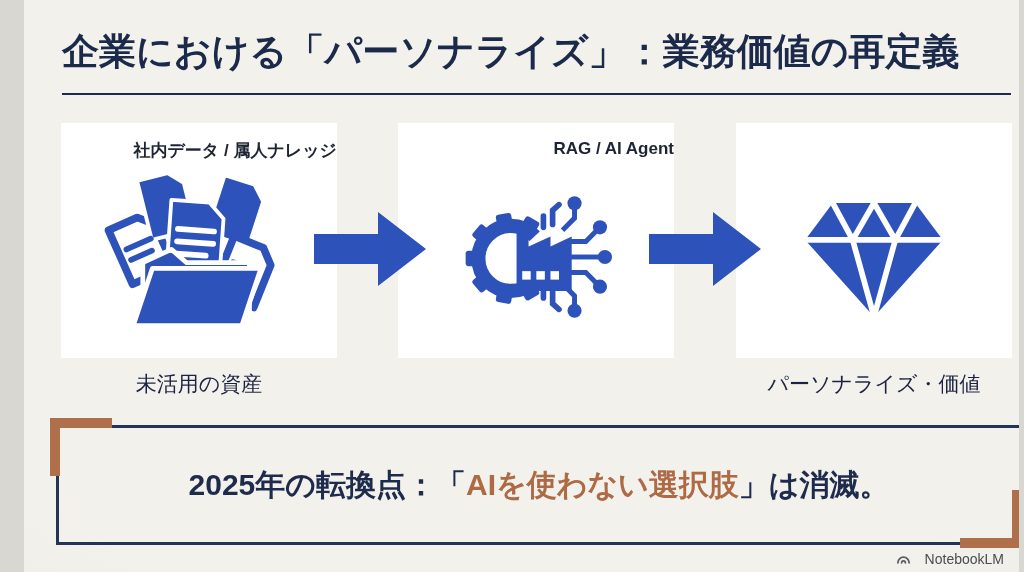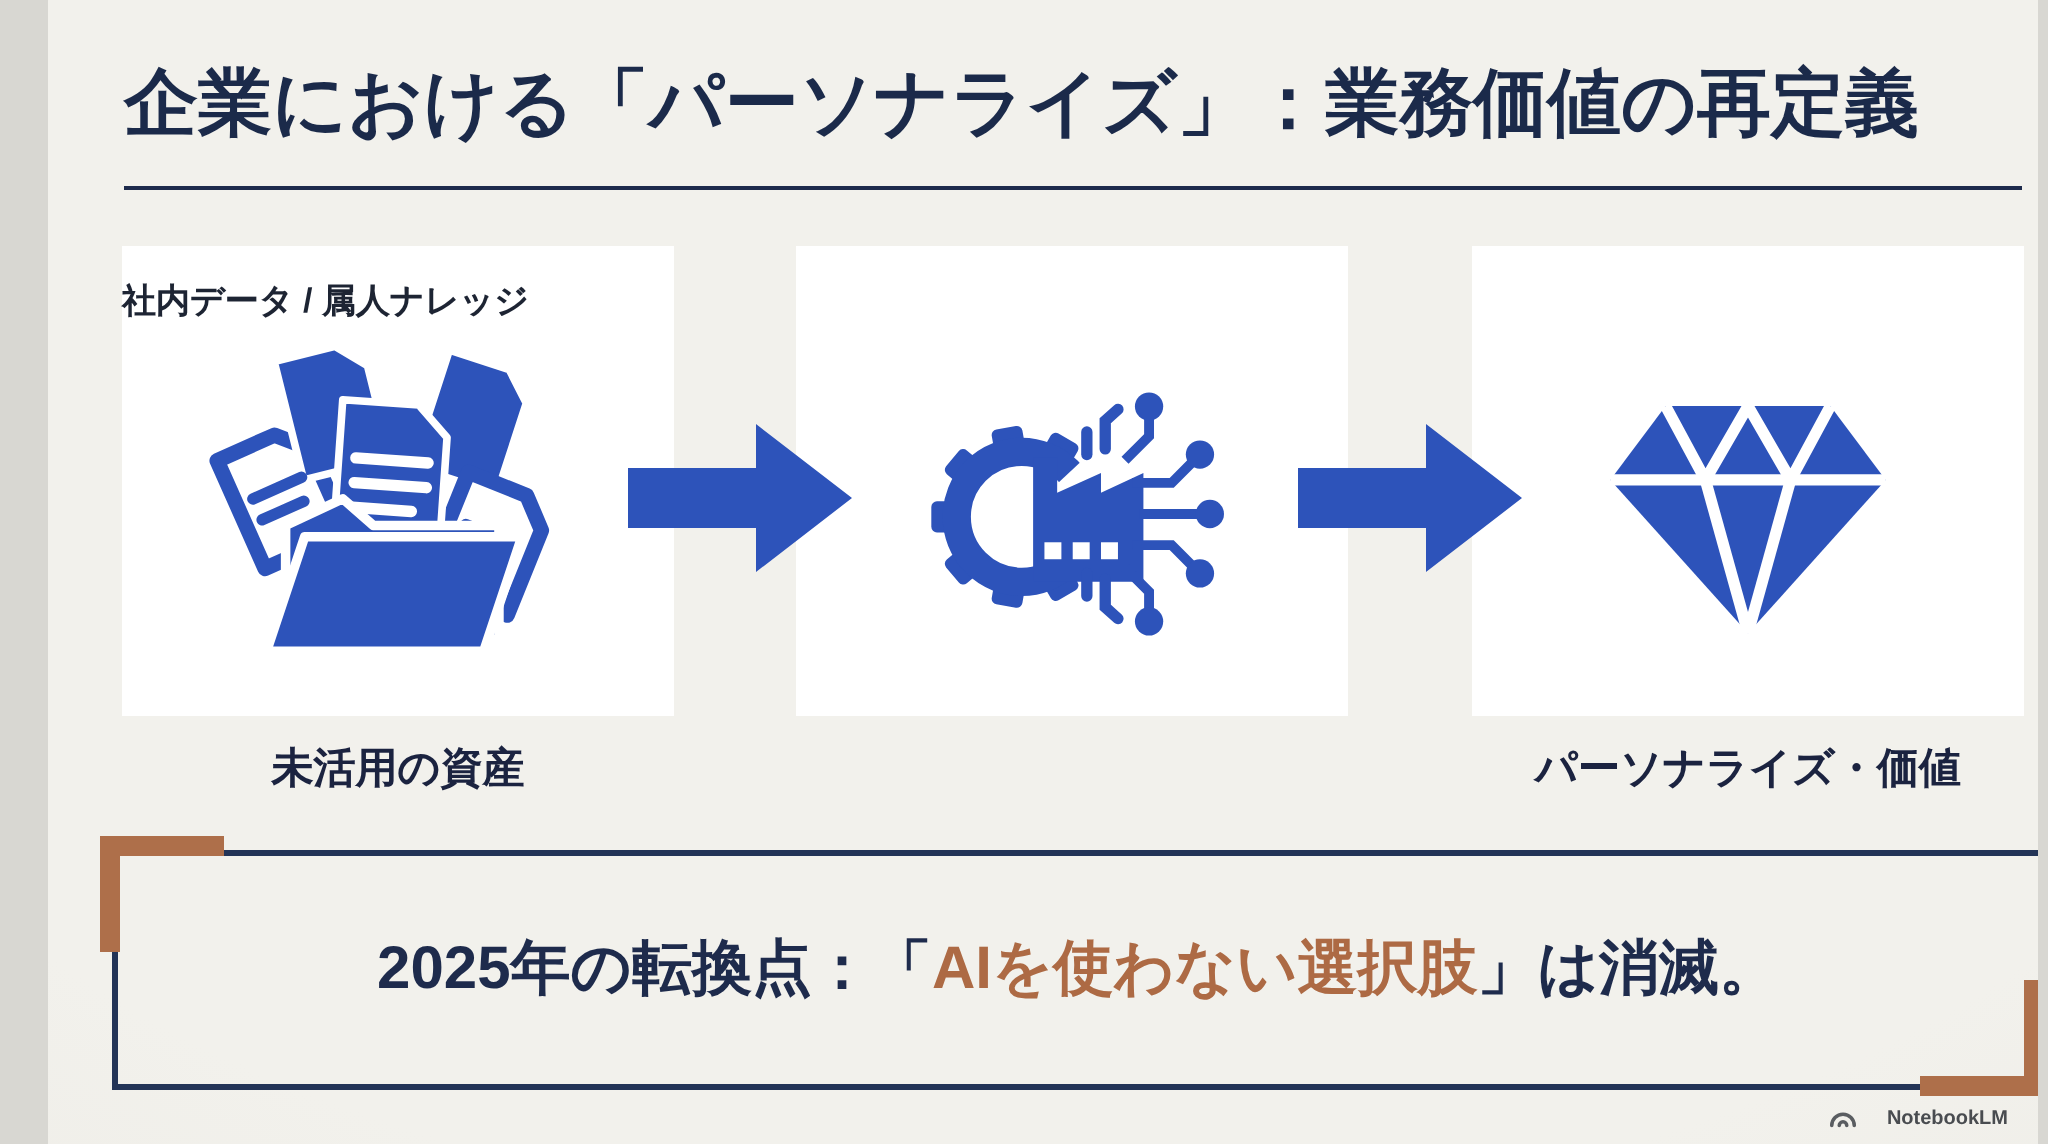--- a/index.html
+++ b/index.html
@@ -16,49 +16,49 @@
     white-space:nowrap;
   }
   .title-rule {
     position:absolute; left:38px; top:93px; width:949px; height:2px;
     background:#1e2b4c;
   }
   .step-box {
     position:absolute; top:123px; width:276px; height:235px; background:#ffffff;
   }
   .step-box .step-label {
-    position:absolute; top:16px; left:0; width:100%; text-align:left;
+    position:absolute; top:16px; left:0; width:100%; text-align:right;
     font-size:17px; font-weight:bold; color:#1d2433; white-space:nowrap;
   }
   .icon-wrap {
     position:absolute; left:0; top:44px; width:100%; height:180px;
     display:flex; align-items:center; justify-content:center;
   }
   .step-caption {
     position:absolute; top:370px; width:276px; text-align:center;
-    font-size:21px; font-weight:bold; color:#1b2340; white-space:nowrap;
+    font-size:21px; font-weight:normal; color:#1b2340; white-space:nowrap;
   }
   .arrow { position:absolute; top:212px; width:112px; height:74px; }
   .callout {
     position:absolute; left:32px; top:425px; width:966px; height:120px;
     border:3px solid #233457;
     display:flex; flex-direction:row; align-items:center; justify-content:center;
   }
   .callout-line {
     font-size:30px; font-weight:bold; color:#1e2b4c; line-height:44px;
     white-space:nowrap;
   }
   .callout-line .hl { color:#ad6a44; }
   .corner { position:absolute; width:62px; height:58px; }
   .corner-tl { left:26px; top:418px; border-top:10px solid #ae6f4a; border-left:10px solid #ae6f4a; }
   .corner-br { left:936px; top:490px; border-bottom:10px solid #ae6f4a; border-right:10px solid #ae6f4a; }
   .brand {
     position:absolute; right:15px; top:550px; height:18px;
     display:flex; align-items:center; gap:14px;
-    font-size:10px; font-weight:bold; color:#494c50;
+    font-size:14px; font-weight:normal; color:#494c50;
   }
 </style>
 </head>
 <body>
 
 <div class="slide">
 
   <div class="title">企業における「パーソナライズ」：業務価値の再定義</div>
   <div class="title-rule"></div>
 
@@ -90,20 +90,21 @@
         </g>
         <g stroke="#ffffff" stroke-width="5" stroke-linejoin="round">
           <path d="M46 96 L76 82 L92 96 H158 V156 H46 Z" fill="#2d53ba"></path>
           <path d="M36 162 L56 102 H170 L150 162 Z" fill="#2d53ba"></path>
         </g>
       </svg>
     </div>
   </div>
 
   <div class="step-box" style="left:374px">
+    <div class="step-label">RAG / AI Agent</div>
     <div class="icon-wrap">
       <svg width="152" height="142" viewBox="0 0 215 200">
         <g transform="translate(72,102)">
           <g fill="#2d53ba">
             <rect x="-11" y="-64" width="22" height="22" rx="4" transform="rotate(30)"></rect>
             <rect x="-11" y="-64" width="22" height="22" rx="4" transform="rotate(150)"></rect>
             <rect x="-11" y="-64" width="22" height="22" rx="4" transform="rotate(190)"></rect>
             <rect x="-11" y="-64" width="22" height="22" rx="4" transform="rotate(230)"></rect>
             <rect x="-11" y="-64" width="22" height="22" rx="4" transform="rotate(270)"></rect>
             <rect x="-11" y="-64" width="22" height="22" rx="4" transform="rotate(310)"></rect>

